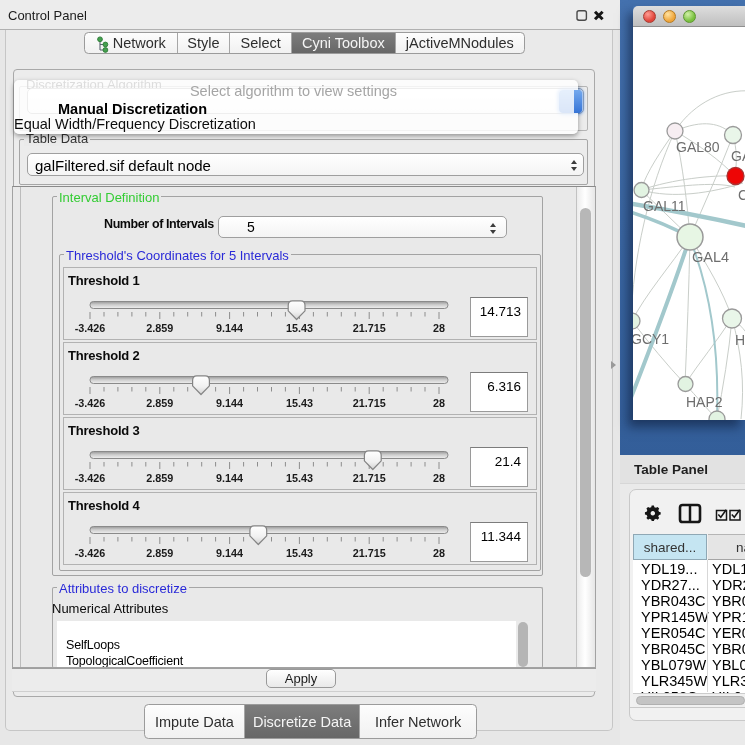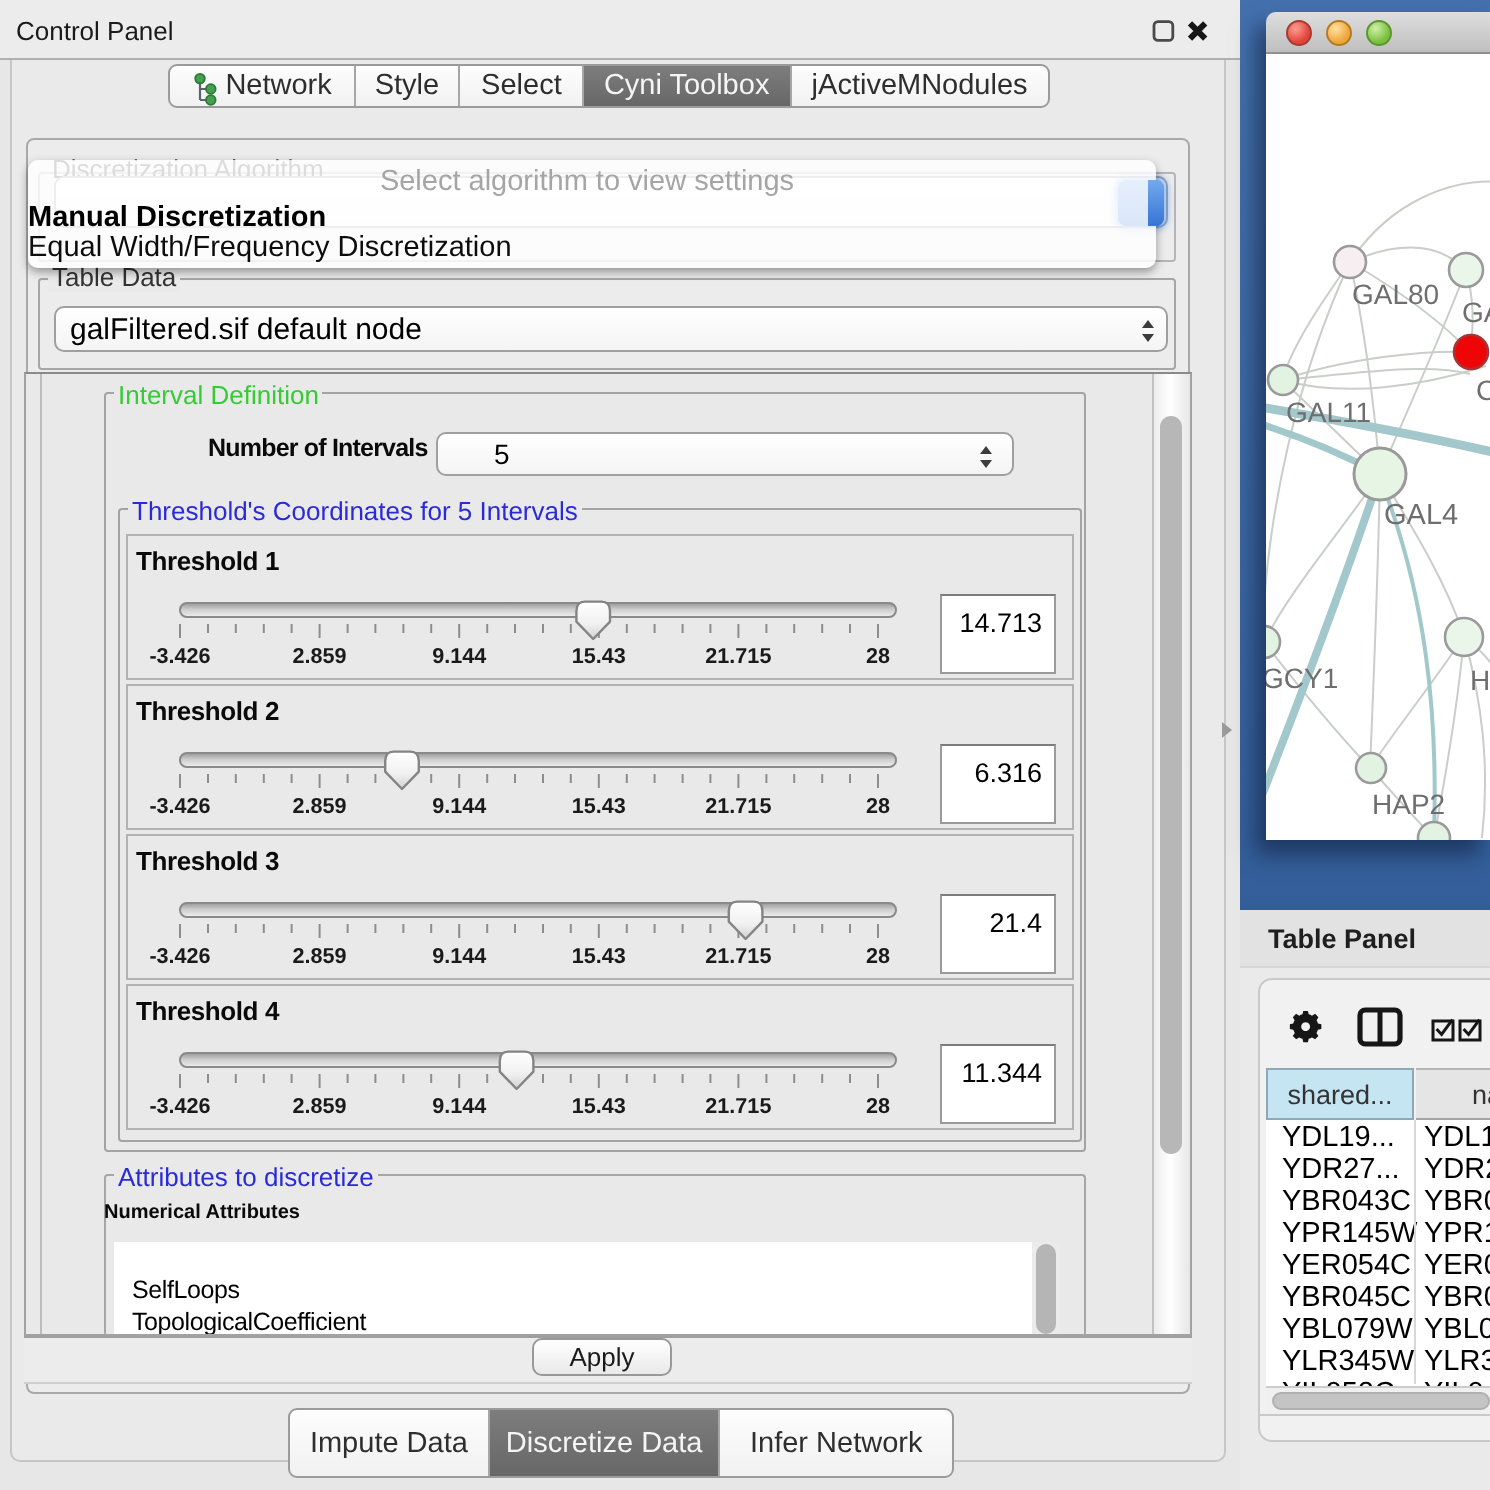--- a/index.html
+++ b/index.html
@@ -26,21 +26,21 @@
 .arr2 .dn { bottom:0; border-top:4.5px solid #3c3c3c; }
 
 #scrollwrap { left:12px; top:186px; width:584px; height:482px; background:#e9e9e9; border:1px solid #a2a2a2; border-top-color:#8a8a8a; }
 #vsbar { position:absolute; right:0; top:0; width:19px; height:480px; background:linear-gradient(to right,#ececec,#ffffff 45%,#e6e6e6); border-left:1px solid #c2c2c2; }
 #vsbar .th { position:absolute; left:3px; top:21px; width:11px; height:369px; background:#b7b7b7; border-radius:6px; }
 .thr { position:absolute; left:63px; width:474px; height:73px; border:1px solid #b2b2b2; background:#e9e9e9; }
 .thrlab { position:absolute; left:4px; top:5px; font-size:13px; font-weight:bold; letter-spacing:-0.2px; color:#0a0a0a; }
 .thrval { position:absolute; left:406px; top:29px; width:58px; height:40px; background:#fff; border:1px solid #9a9a9a; border-top-color:#7c7c7c; font-size:13.5px; color:#000; text-align:right; line-height:28px; padding-right:6px; }
 
 #popup { left:14px; top:80px; width:564px; height:54px; background:rgba(255,255,255,0.82); border-radius:5px; box-shadow:0 2px 5px rgba(0,0,0,0.38); z-index:30; }
-#popup .i1 { position:absolute; left:0px; top:21px; font-size:14.5px; font-weight:bold; color:#000; }
+#popup .i1 { position:absolute; left:0px; top:21px; font-size:14.5px; font-weight:bold; color:#000;padding-left:44px; }
 #popup .i2 { position:absolute; left:0px; top:36px; font-size:14.5px; color:#0d0d0d; }
 
 .btn { position:absolute; background:linear-gradient(#ffffff,#e9e9e9); border:1px solid #999; border-radius:5px; font-size:13px; color:#1a1a1a; text-align:center; }
 
 #attrlist { left:57px; top:621px; width:473px; height:46px; background:#fff; font-size:12.5px; color:#000; overflow:hidden; padding-top:17px; }
 #attrlist div { padding-left:9px; height:15.7px; line-height:15.7px; letter-spacing:-0.2px; }
 
 #bluebg { left:620px; top:0; width:125px; height:455px; background:linear-gradient(#4471ae,#335e99); }
 #macwin { left:633px; top:6px; width:112px; height:414px; box-shadow:-5px 7px 10px rgba(5,15,40,0.5); }
 #mactb { position:absolute; left:0; top:0; width:112px; height:21px; background:linear-gradient(#dedede,#bfbfbf); border-radius:5px 0 0 0; border-bottom:1px solid #8f8f8f; }
@@ -336,21 +336,21 @@
       <text x="375.0" y="63.5" font-size="10.8" font-weight="bold" fill="#1a1a1a" text-anchor="middle" font-family="Liberation Sans, sans-serif">28</text>
       <path d="M 185.90 37.5 Q 185.90 32.8 190.10 32.8 L 198.50 32.8 Q 202.70 32.8 202.70 37.5 L 202.70 42.8 L 194.30 51.5 L 185.90 42.8 Z" fill="url(#th4)" stroke="#848484" stroke-width="1.2" stroke-linejoin="round"></path>
     </svg>
   <div class="thrlab">Threshold 4</div>
   <div class="thrval">11.344</div>
 </div>
 
 <div class="grp" style="left:52px;top:587px;width:491px;height:81px;border-bottom:none">
     <div class="gt" style="top:-7px;color:#2a2ad8;background:#e9e9e9">Attributes to discretize</div>
   </div>
-<div class="abs" style="left:52px;top:601px;font-size:10px;font-weight:bold;color:#0a0a0a">Numerical Attributes</div>
+<div class="abs" style="left:52px;top:601px;font-size:13px;font-weight:normal;color:#0a0a0a">Numerical Attributes</div>
 <div class="abs" id="attrlist">
   <div>SelfLoops</div>
   <div>TopologicalCoefficient</div>
   <div>BetweennessCentrality</div>
   <div style="position:absolute;right:0;top:0;width:14px;height:46px;background:#ebebeb"></div>
   <div style="position:absolute;right:2px;top:1px;width:10px;height:45px;background:#b5b5b5;border-radius:5px;padding:0"></div>
 </div>
 
 <div class="abs" style="left:12px;top:668px;width:584px;height:24px;background:#ececec;border-top:1px solid #9f9f9f;border-bottom:1px solid #cfcfcf"></div>
 <div class="btn" style="left:266px;top:669px;width:70px;height:19px;line-height:17px">Apply</div>

